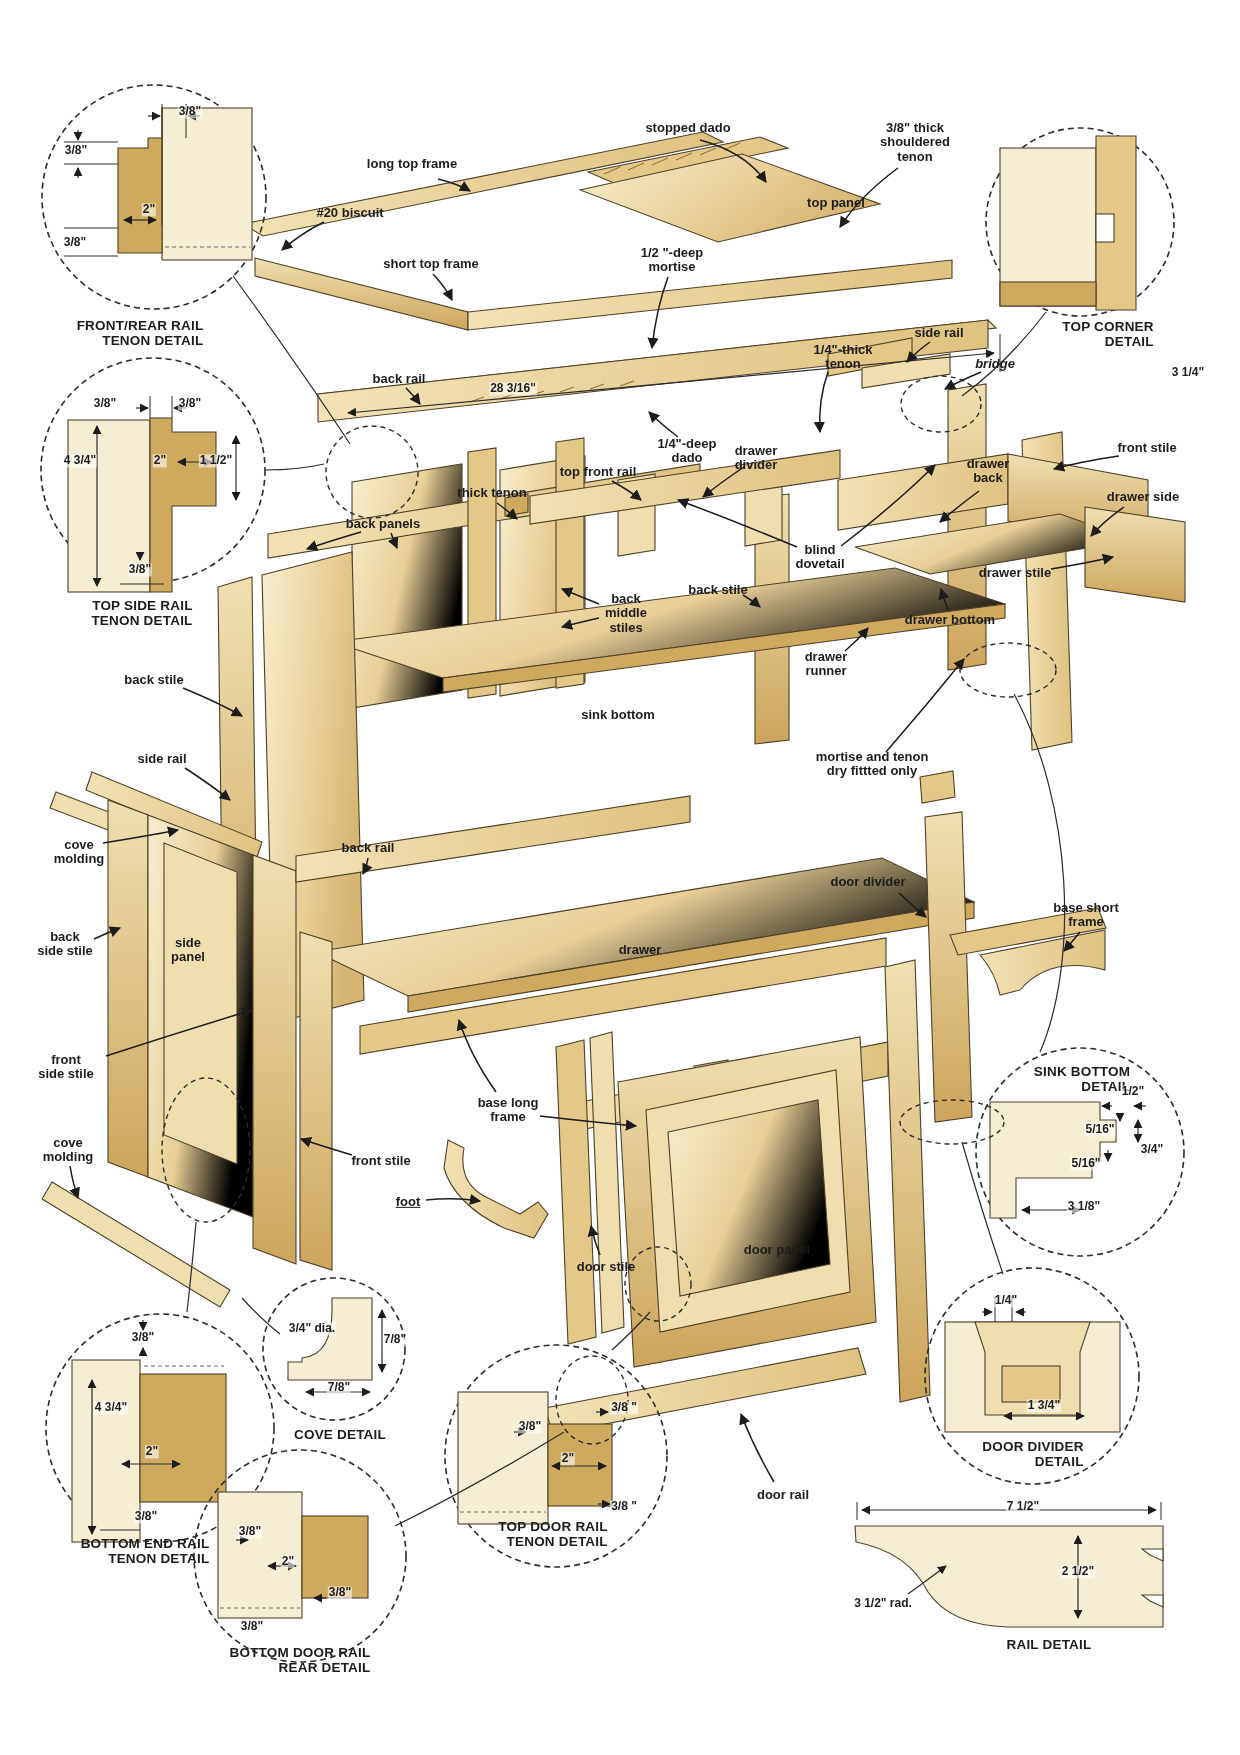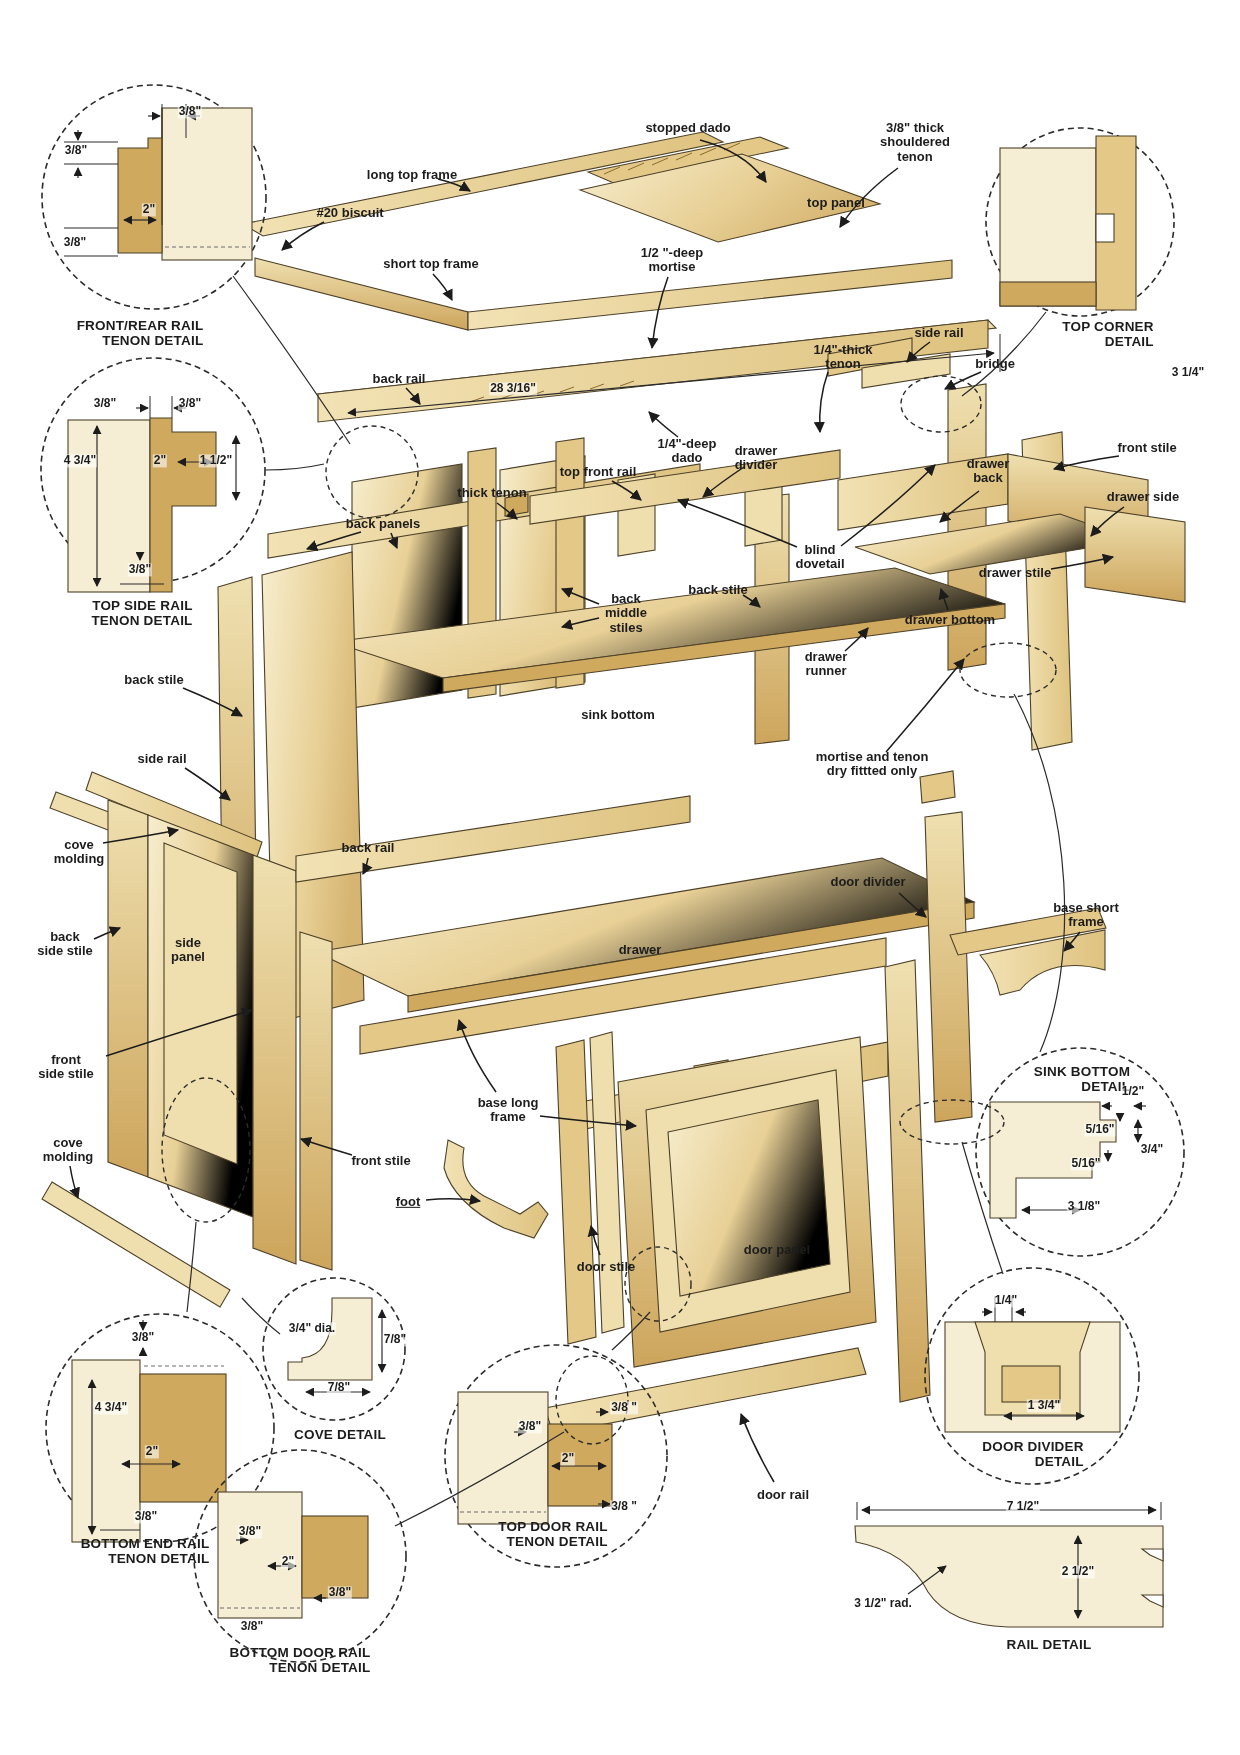--- a/index.html
+++ b/index.html
@@ -371,31 +371,31 @@
     <path class="lead" d="M352,1155 Q322,1146 301,1139" marker-end="url(#arr)"></path>
     <path class="lead" d="M426,1200 Q454,1197 480,1201" marker-end="url(#arr)"></path>
     <path class="lead" d="M600,1255 Q594,1240 591,1226" marker-end="url(#arr)"></path>
     <path class="lead" d="M774,1482 Q754,1448 741,1414" marker-end="url(#arr)"></path>
     <path class="lead" d="M70,1166 Q73,1184 78,1198" marker-end="url(#arr)"></path>
   </g>
 </svg>
 
 <div id="text-layer">
       <div class="txt lbl" style="left: 688px; top: 128px;">stopped dado</div>
-      <div class="txt lbl" style="left: 412px; top: 175px;">long top frame</div>
+      <div class="txt lbl" style="left: 412px; top: 164px;">long top frame</div>
       <div class="txt lbl" style="left: 350px; top: 213px;">#20 biscuit</div>
       <div class="txt lbl" style="left: 431px; top: 264px;">short top frame</div>
       <div class="txt lbl" style="left: 812px; top: 203px; margin-left: 24px;">top panel</div>
       <div class="txt lbl" style="left: 672px; top: 260px;">1/2 "-deep
 mortise</div>
       <div class="txt lbl" style="left: 915px; top: 142px;">3/8" thick
 shouldered
 tenon</div>
       <div class="txt lbl" style="left: 939px; top: 333px;">side rail</div>
-      <div class="txt lbl" style="left: 995px; top: 364px;">bridge</div>
+      <div class="txt lbl" style="left: 995px; top: 364px; font-style: italic;">bridge</div>
       <div class="txt lbl" style="left: 399px; top: 379px;">back rail</div>
       <div class="txt dim" style="left: 513px; top: 389px;">28 3/16"</div>
       <div class="txt lbl" style="left: 843px; top: 357px;">1/4"-thick
 tenon</div>
       <div class="txt lbl" style="left: 1147px; top: 448px;">front stile</div>
       <div class="txt lbl" style="left: 988px; top: 471px;">drawer
 back</div>
       <div class="txt lbl" style="left: 1143px; top: 497px;">drawer side</div>
       <div class="txt lbl" style="left: 687px; top: 451px;">1/4"-deep
 dado</div>
@@ -448,21 +448,21 @@
       <div class="txt ttl" style="left: 1108px; top: 335px;">TOP CORNER
 DETAIL</div>
       <div class="txt ttl" style="left: 1082px; top: 1080px;">SINK BOTTOM
 DETAIL</div>
       <div class="txt ttl" style="left: 340px; top: 1435px;">COVE DETAIL</div>
       <div class="txt ttl" style="left: 145px; top: 1552px;">BOTTOM END RAIL
 TENON DETAIL</div>
       <div class="txt ttl" style="left: 553px; top: 1535px;">TOP DOOR RAIL
 TENON DETAIL</div>
       <div class="txt ttl" style="left: 300px; top: 1661px;">BOTTOM DOOR RAIL
-TENON DETAIL</div>
+REAR DETAIL</div>
       <div class="txt ttl" style="left: 1033px; top: 1455px;">DOOR DIVIDER
 DETAIL</div>
       <div class="txt ttl" style="left: 1049px; top: 1645px;">RAIL DETAIL</div>
       <div class="txt dim" style="left: 190px; top: 112px;">3/8"</div>
       <div class="txt dim" style="left: 76px; top: 151px;">3/8"</div>
       <div class="txt dim" style="left: 149px; top: 210px;">2"</div>
       <div class="txt dim" style="left: 75px; top: 243px;">3/8"</div>
       <div class="txt dim" style="left: 105px; top: 404px;">3/8"</div>
       <div class="txt dim" style="left: 190px; top: 404px;">3/8"</div>
       <div class="txt dim" style="left: 80px; top: 461px;">4 3/4"</div>

